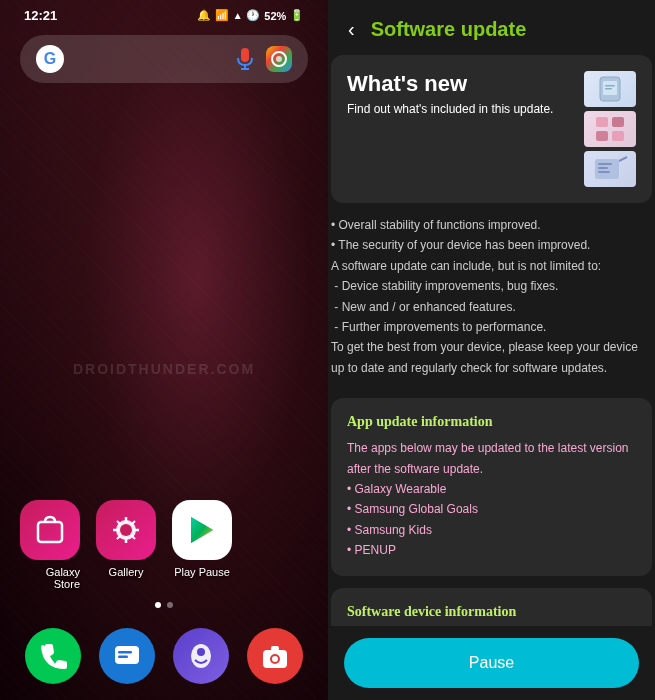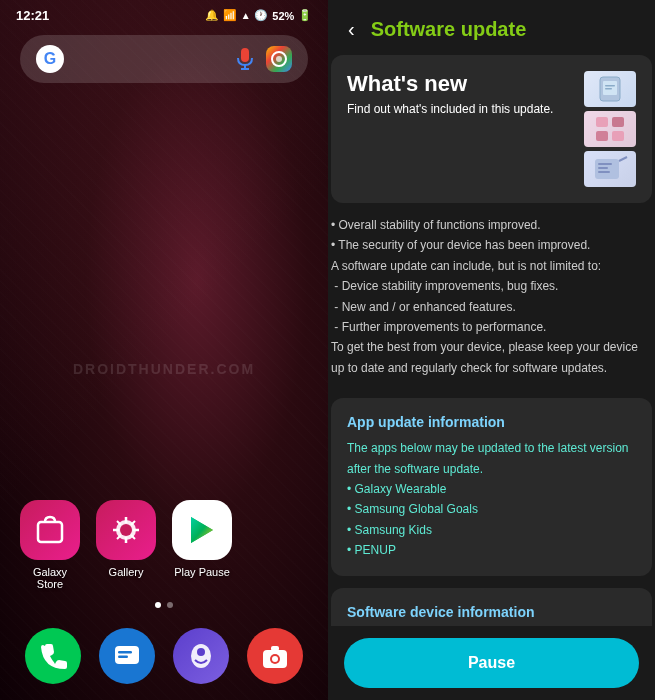--- a/index.html
+++ b/index.html
@@ -30,21 +30,21 @@
       background:
         linear-gradient(135deg, rgba(180,60,80,0.15) 0%, transparent 50%),
         repeating-linear-gradient(45deg, rgba(255,255,255,0.01) 0px, transparent 2px, transparent 8px);
       pointer-events: none;
     }
 
     .status-bar {
       display: flex;
       justify-content: space-between;
       align-items: center;
-      padding: 8px 16px 4px;
+      padding: 8px 24px 4px;
       color: #fff;
       font-size: 12px;
       font-weight: 600;
       position: relative;
       z-index: 2;
     }
 
     .status-time { font-size: 13px; font-weight: 700; }
     .status-icons { display: flex; align-items: center; gap: 4px; font-size: 11px; }
 
@@ -146,21 +146,21 @@
     }
 
     .app-icon.galaxy-store { background: linear-gradient(135deg, #c71c5d, #e91e8c); }
     .app-icon.gallery { background: linear-gradient(135deg, #c71c5d, #e91e8c); }
     .app-icon.play-store { background: #fff; }
     .app-icon.google { background: #fff; border-radius: 12px; }
 
     .app-label {
       color: #fff;
       font-size: 11px;
-      text-align: center;
+      text-align: right;
       text-shadow: 0 1px 3px rgba(0,0,0,0.8);
     }
 
     .page-dots {
       display: flex;
       justify-content: center;
       gap: 6px;
       padding: 12px 0 8px;
       position: relative;
       z-index: 2;
@@ -303,46 +303,47 @@
     }
 
     .info-card {
       background: #2a2a2a;
       border-radius: 12px;
       padding: 16px;
       margin-bottom: 12px;
     }
 
     .info-card-title {
-      color: #7dd3fc;
+      color: #bef264;
       font-size: 14px;
       font-weight: 700;
       margin-bottom: 8px;
+      font-family: Liberation Serif, serif;
     }
 
     .info-card-text {
-      color: #5eead4;
+      color: #f9a8d4;
       font-size: 12px;
       line-height: 1.7;
     }
 
     .update-footer {
       padding: 12px 16px;
       background: #1a1a1a;
     }
 
     .pause-button {
       width: 100%;
       background: #00bcd4;
       border: none;
       border-radius: 28px;
       padding: 16px;
       color: #fff;
       font-size: 16px;
-      font-weight: 700;
+      font-weight: 400;
       cursor: pointer;
       text-align: center;
     }
   </style>
 </head>
 <body>
 
 <div class="left-panel">
 
   <div class="status-bar">

